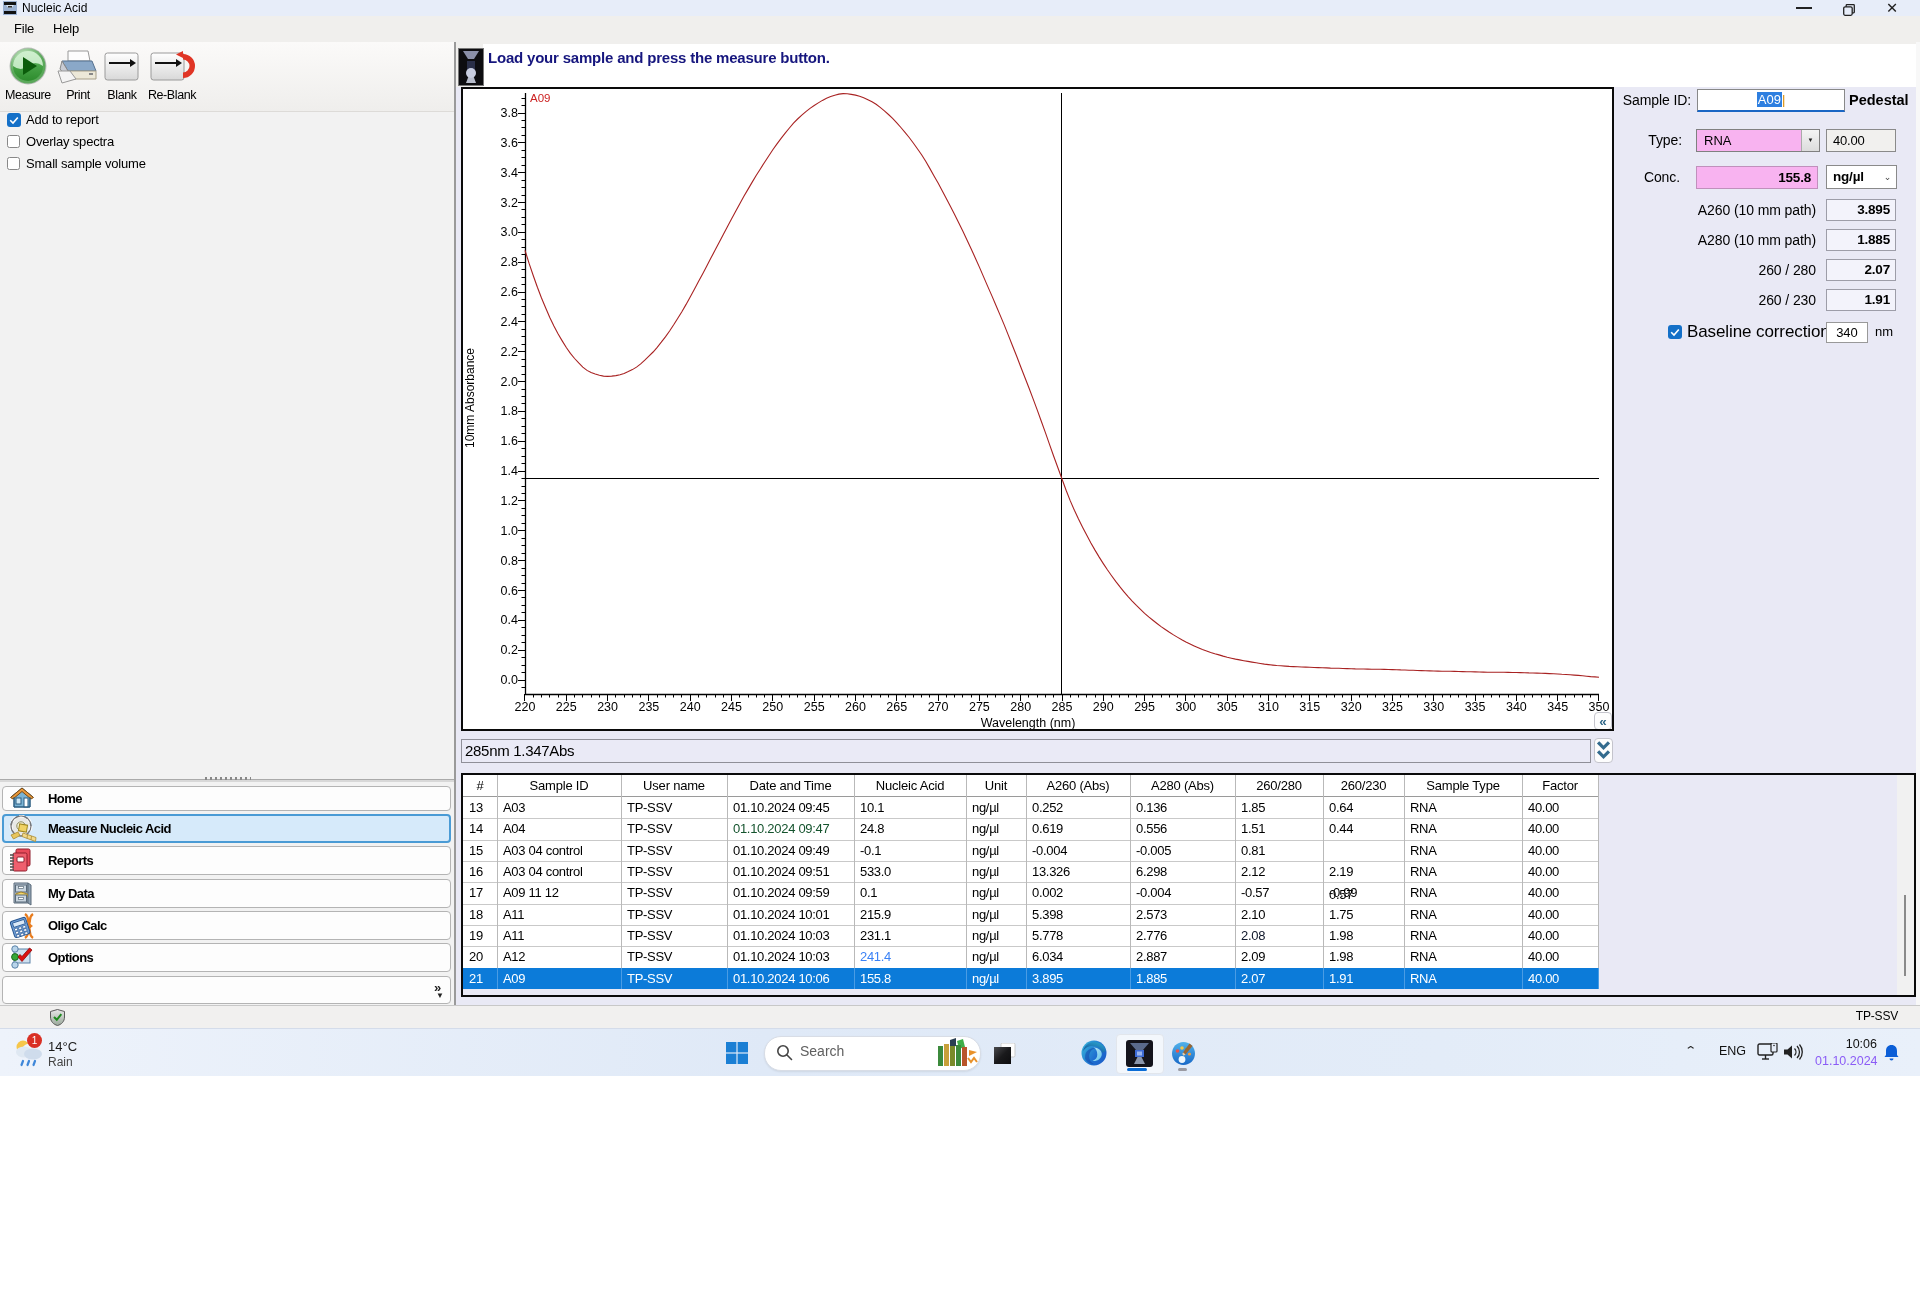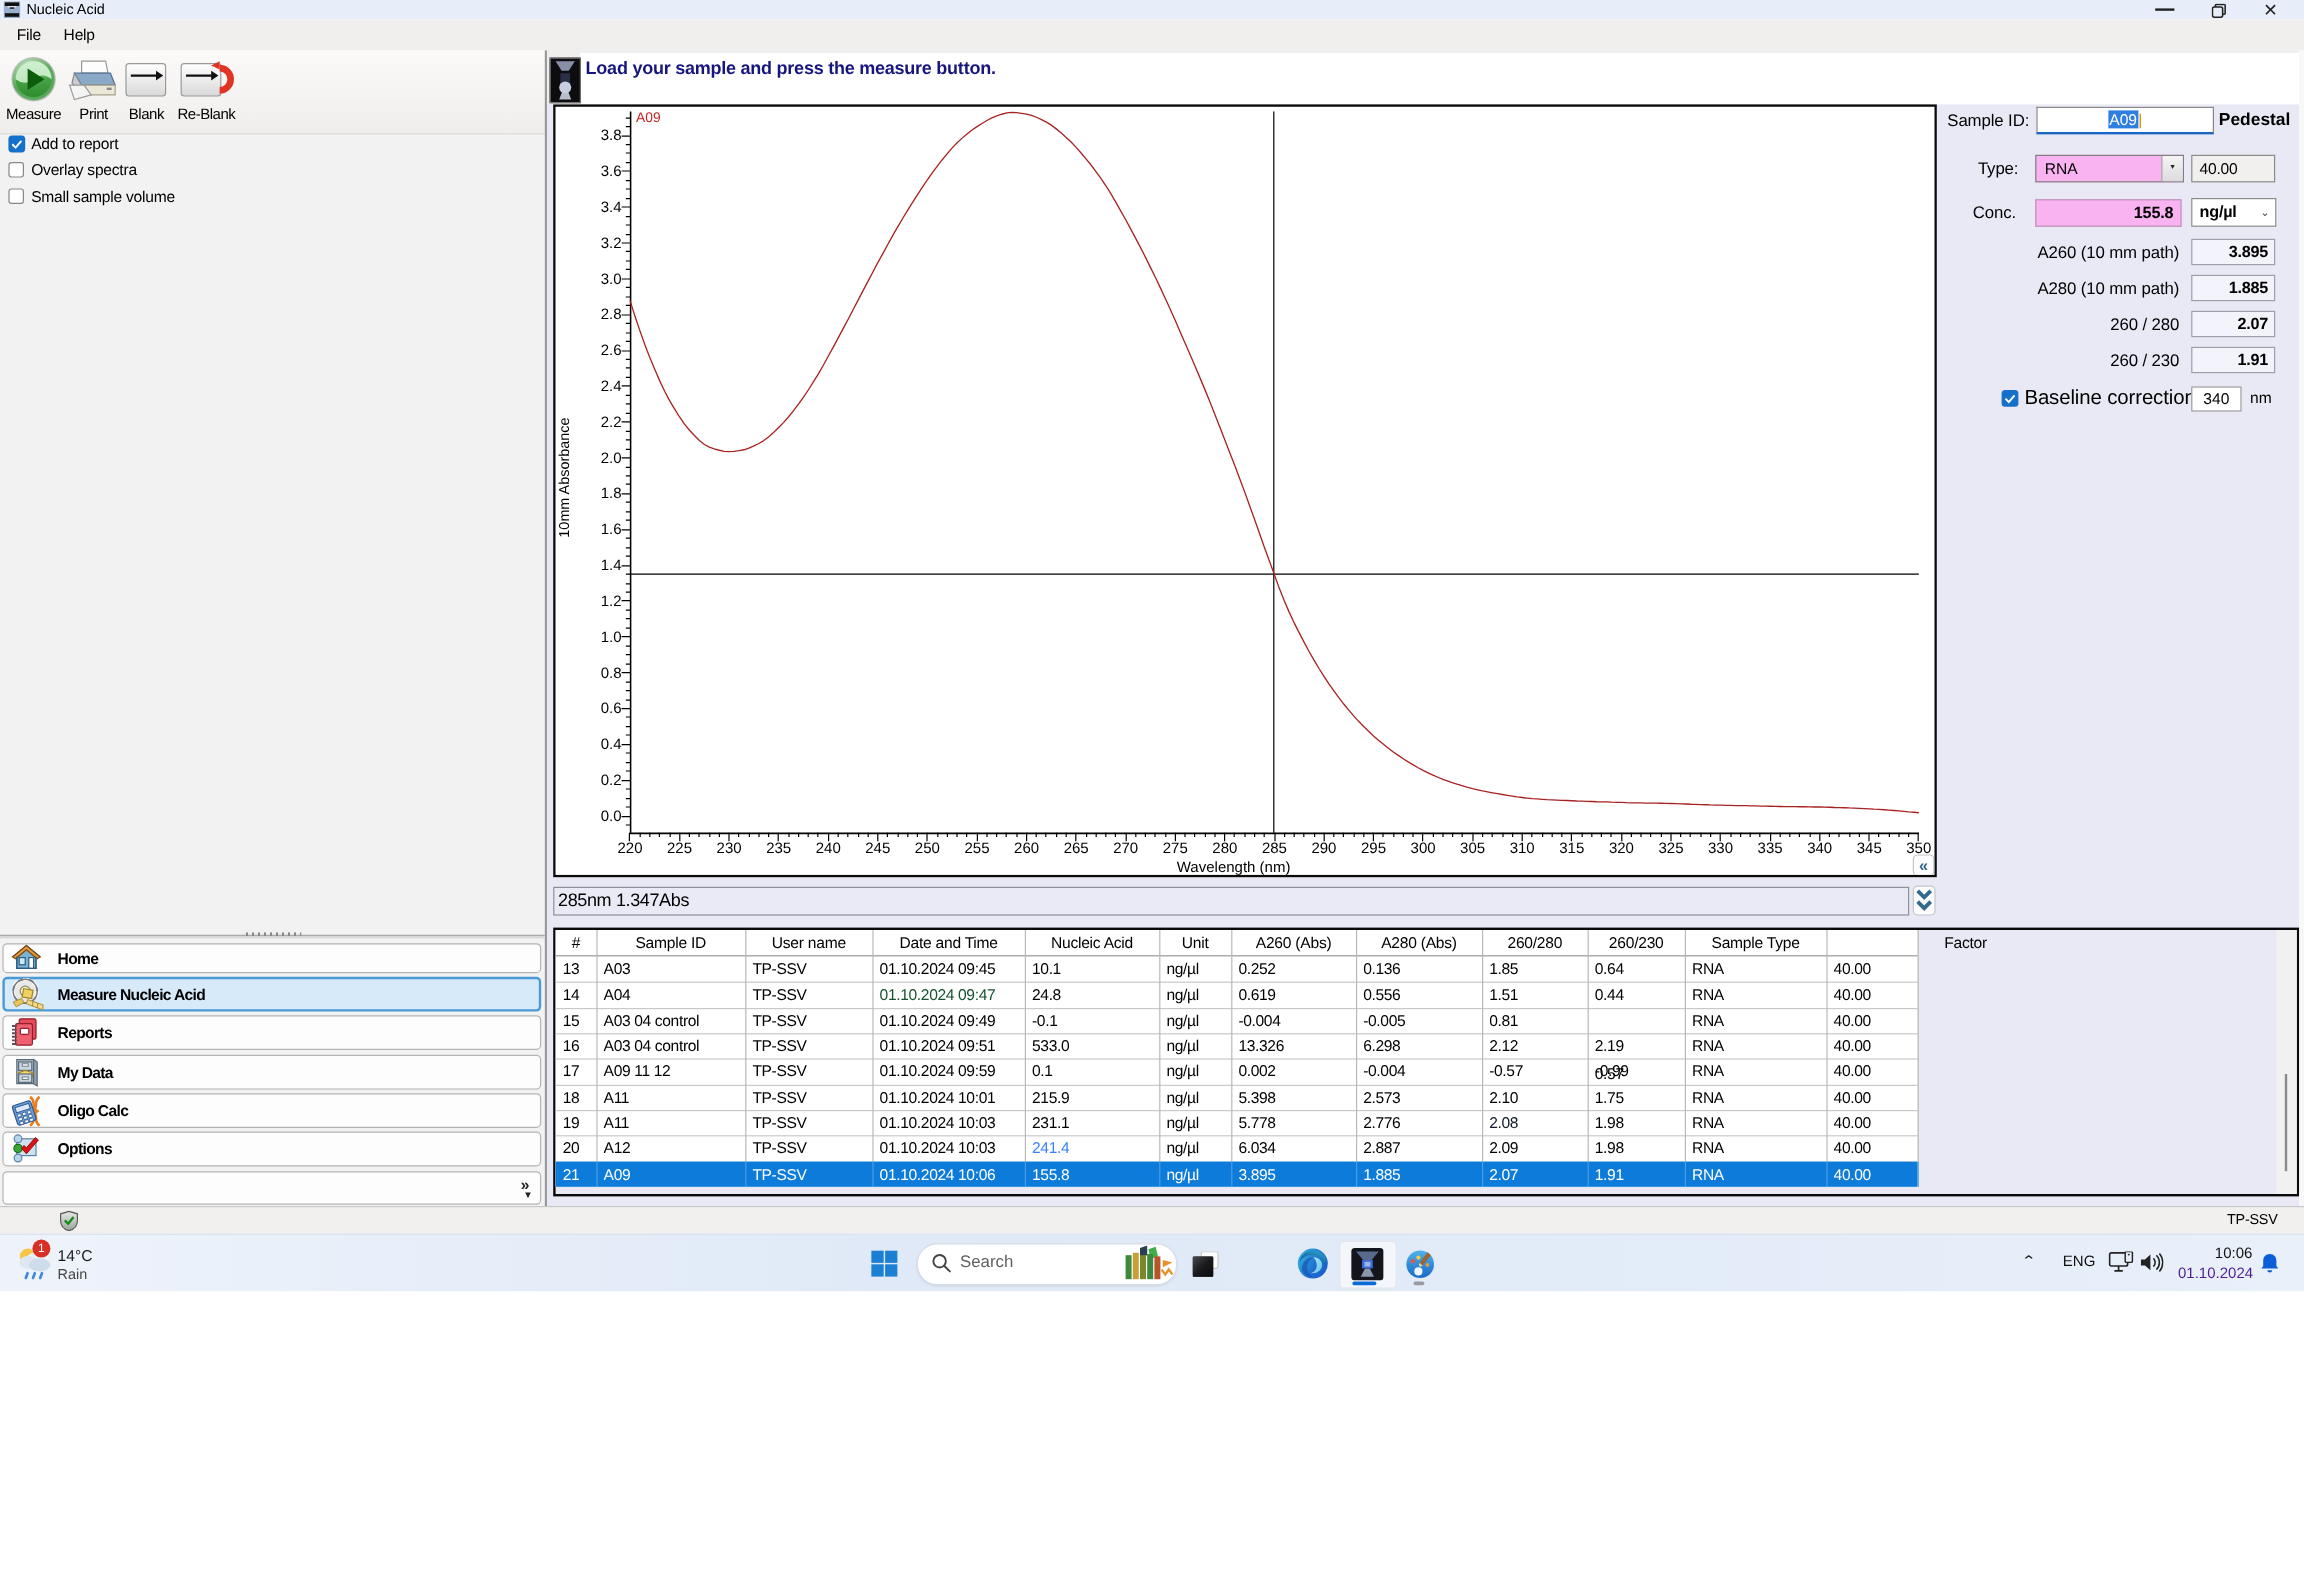--- a/index.html
+++ b/index.html
@@ -499,21 +499,21 @@
 <div class="th" style="left:497px;top:775px;width:124px">Sample ID</div>
 <div class="th" style="left:621px;top:775px;width:106px">User name</div>
 <div class="th" style="left:727px;top:775px;width:127px">Date and Time</div>
 <div class="th" style="left:854px;top:775px;width:112px">Nucleic Acid</div>
 <div class="th" style="left:966px;top:775px;width:60px">Unit</div>
 <div class="th" style="left:1026px;top:775px;width:104px">A260 (Abs)</div>
 <div class="th" style="left:1130px;top:775px;width:105px">A280 (Abs)</div>
 <div class="th" style="left:1235px;top:775px;width:88px">260/280</div>
 <div class="th" style="left:1323px;top:775px;width:81px">260/230</div>
 <div class="th" style="left:1404px;top:775px;width:118px">Sample Type</div>
-<div class="th" style="left:1600px;top:775px;width:76px">Factor</div>
+<div class="th" style="left:1522px;top:775px;width:76px">Factor</div>
 <div style="position:absolute;left:463px;top:796px;width:1135px;height:1px;background:#9a9a9a"></div>
 <div class="td" style="left:469px;top:797px;width:26px;color:#000">13</div>
 <div class="td" style="left:503px;top:797px;width:116px;color:#000">A03</div>
 <div class="td" style="left:627px;top:797px;width:98px;color:#000">TP-SSV</div>
 <div class="td" style="left:733px;top:797px;width:119px;color:#000">01.10.2024 09:45</div>
 <div class="td" style="left:860px;top:797px;width:104px;color:#000">10.1</div>
 <div class="td" style="left:972px;top:797px;width:52px;color:#000">ng/µl</div>
 <div class="td" style="left:1032px;top:797px;width:96px;color:#000">0.252</div>
 <div class="td" style="left:1136px;top:797px;width:97px;color:#000">0.136</div>
 <div class="td" style="left:1241px;top:797px;width:80px;color:#000">1.85</div>
@@ -800,18 +800,18 @@
 <line x1="5" y1="16" x2="12" y2="16" stroke="#222" stroke-width="1.4"></line>
         <line x1="8.5" y1="12" x2="8.5" y2="16" stroke="#222" stroke-width="1.4"></line>
 <rect x="14" y="0" width="6" height="9" rx="1" fill="#e7eef9" stroke="#222" stroke-width="1.2"></rect>
 <circle cx="17" cy="2.5" r="0.8" fill="#222"></circle>
       </svg></div>
 <div style="position:absolute;left:1784px;top:1044px"><svg width="19" height="16" viewBox="0 0 19 16">
 <path d="M0 5.5 h3.5 L8 1.5 v13 L3.5 10.5 H0 Z" fill="#222"></path>
 <path d="M10.5 4.5 a5 5 0 0 1 0 7 M13 2 a8.5 8.5 0 0 1 0 12 M15.5 0.5 a11.5 11.5 0 0 1 0 15" stroke="#222" stroke-width="1.3" fill="none"></path>
       </svg></div>
 <div style="position:absolute;left:1817px;top:1037px;width:60px;text-align:right;font-size:12.5px;color:#111">10:06</div>
-<div style="position:absolute;left:1815px;top:1054px;width:60px;text-align:left;font-size:12.5px;color:#4c1d95">01.10.2024</div>
+<div style="position:absolute;left:1815px;top:1054px;width:60px;text-align:left;font-size:12.5px;color:#8b5cf6">01.10.2024</div>
 <div style="position:absolute;left:1883px;top:1044px"><svg width="17" height="18" viewBox="0 0 17 18">
 <path d="M8.5 1 C 12 1 14 3.5 14 7 L14 11 L15.5 13 L1.5 13 L3 11 L3 7 C 3 3.5 5 1 8.5 1 Z" fill="#0b5ed7"></path>
 <path d="M6.5 14.5 a2 2 0 0 0 4 0 Z" fill="#0b5ed7"></path>
       </svg></div>
 </div>
 
 </body></html>

